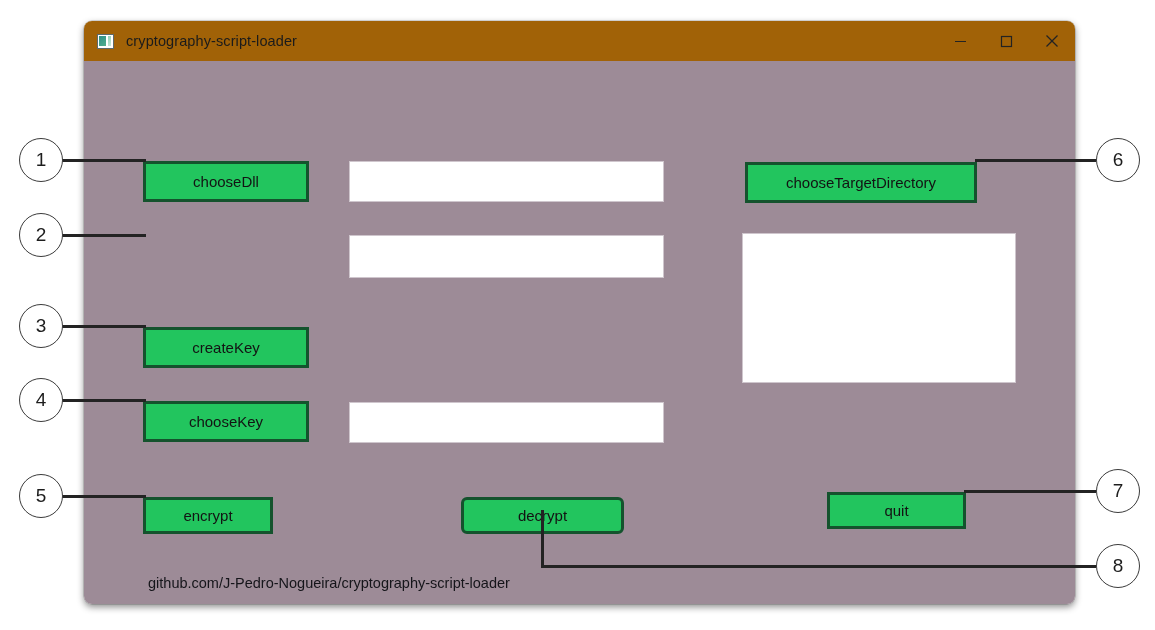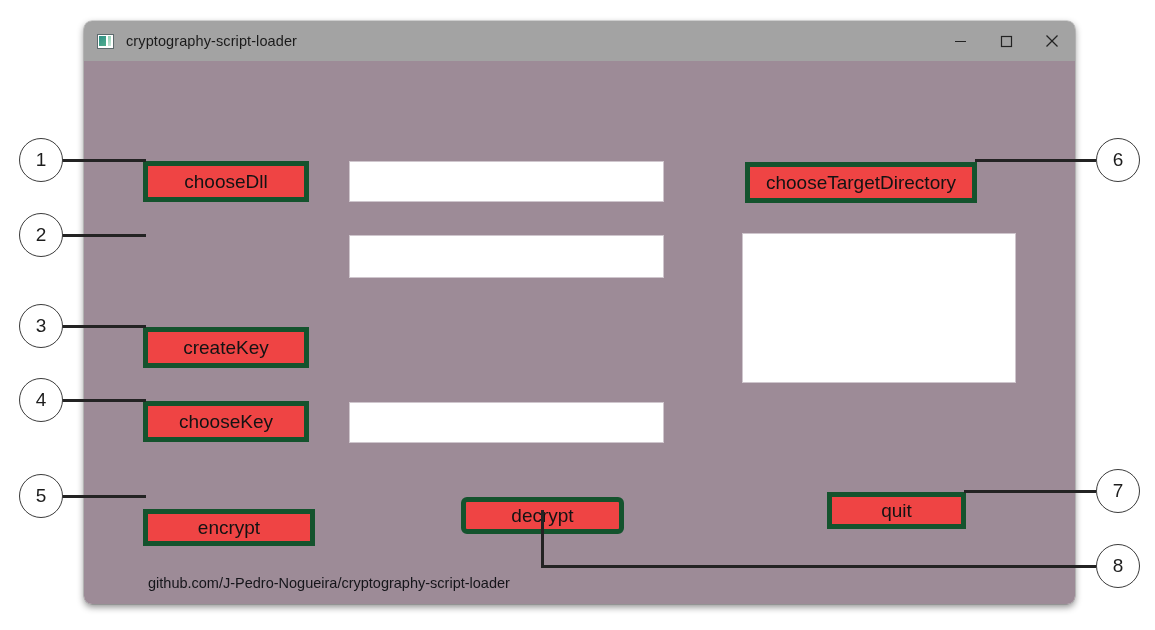--- a/index.html
+++ b/index.html
@@ -51,21 +51,21 @@
     top: 21px;
     width: 991px;
     height: 583px;
     border-radius: 8px;
     box-shadow: 0 3px 7px rgba(0,0,0,0.45), 0 0 0 0.5px rgba(0,0,0,0.25);
     overflow: hidden;
     z-index: 10;
   }
   #title-bar {
     height: 40px;
-    background: #a3a3a3;
+    background: #a16207;
     display: flex;
     align-items: center;
     border-bottom: 1px solid #dfe9ec;
     position: relative;
   }
   #app-icon {
     width: 17px; height: 15px;
     margin-left: 13px;
     border: 1.5px solid #5d6a6d;
     background: #ffffff;
@@ -114,27 +114,27 @@
     left: 0;
     top: 40px;
     right: 0;
     bottom: 0;
     background: #9d8b97;
   }
 
   
   .btn {
     position: absolute;
-    background: #ef4444;
-    border: 5px solid #14532d;
+    background: #22c55e;
+    border: 3px solid #14532d;
     box-sizing: border-box;
     display: flex;
     align-items: center;
     justify-content: center;
-    font-size: 19px;
+    font-size: 15px;
     color: #131313;
     font-family: "Liberation Sans", sans-serif;
     cursor: default;
   }
   .field {
     position: absolute;
     background: #ffffff;
     border: 1px solid #cfc6cd;
     box-sizing: border-box;
   }
@@ -178,21 +178,21 @@
 
   <div id="client-area">
 
     <div class="btn" style="left:59px; top:100px; width:166px; height:41px;">chooseDll</div>
 
 
     <div class="btn" style="left:59px; top:266px; width:166px; height:41px;">createKey</div>
 
     <div class="btn" style="left:59px; top:340px; width:166px; height:41px;">chooseKey</div>
 
-    <div class="btn" style="left:59px; top:436px; width:172px; height:37px;margin-top:12px;">encrypt</div>
+    <div class="btn" style="left:59px; top:436px; width:130px; height:37px;">encrypt</div>
 
     <div class="btn" style="left:377px; top:436px; width:163px; height:37px;border-radius:6px;">decrypt</div>
 
     <div class="field" style="left:265px; top:100px; width:315px; height:41px;" title=""></div>
 
     <div class="field" style="left:265px; top:174px; width:315px; height:43px;" title=""></div>
 
     <div class="field" style="left:265px; top:341px; width:315px; height:41px;" title=""></div>
 
     <div class="btn" style="left:661px; top:101px; width:232px; height:41px;">chooseTargetDirectory</div>

